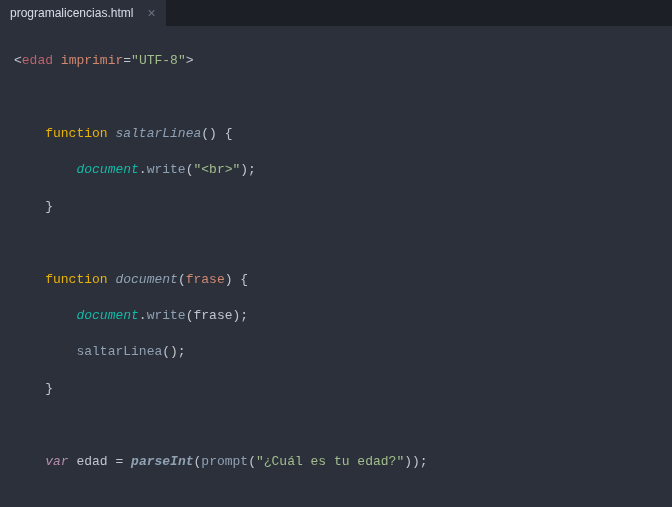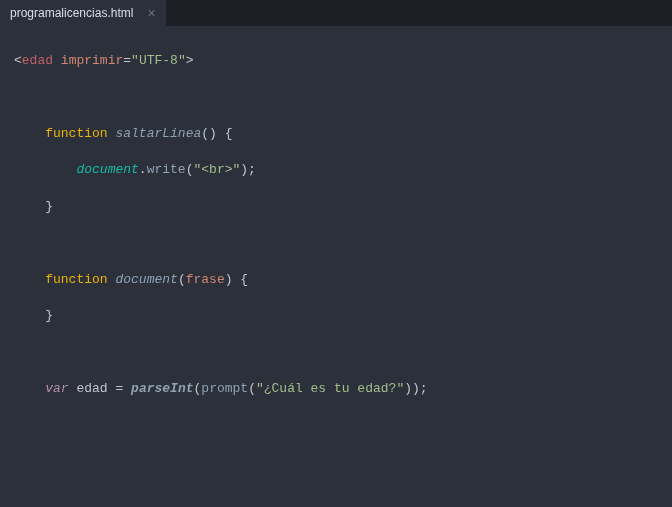--- a/index.html
+++ b/index.html
@@ -34,20 +34,22 @@
 </div>
 
 <div class="editor">
 <div><span class="pn">&lt;</span><span class="tg">edad</span><span> </span><span class="at">imprimir</span><span class="pn">=</span><span class="st">"UTF-8"</span><span class="pn">&gt;</span></div>
 <div> </div>
 <div><span>    </span><span class="kw">function</span><span> </span><span class="fni">saltarLinea</span><span class="pn">()</span><span> </span><span class="br">{</span></div>
 <div><span>        </span><span class="ob">document</span><span class="pn">.</span><span class="cl">write</span><span class="pn">(</span><span class="st">"&lt;br&gt;"</span><span class="pn">)</span><span class="pn">;</span></div>
 <div><span>    </span><span class="br">}</span></div>
 <div> </div>
 <div><span>    </span><span class="kw">function</span><span> </span><span class="fni">document</span><span class="pn">(</span><span class="at">frase</span><span class="pn">)</span><span> </span><span class="br">{</span></div>
+<div><span>        </span><span class="ob">document</span><span class="pn">.</span><span class="cl">write</span><span class="pn">(</span><span class="vr">frase</span><span class="pn">)</span><span class="pn">;</span></div>
+<div><span>        </span><span class="cl">saltarLinea</span><span class="pn">()</span><span class="pn">;</span></div>
 <div><span>    </span><span class="br">}</span></div>
 <div> </div>
 <div><span>    </span><span class="kw2">var</span><span> </span><span class="vr">edad</span><span> </span><span class="pn">=</span><span> </span><span class="cli">parseInt</span><span class="pn">(</span><span class="cl">prompt</span><span class="pn">(</span><span class="st">"¿Cuál es tu edad?"</span><span class="pn">)</span><span class="pn">)</span><span class="pn">;</span></div>
 
 
 
 
 
 
 

